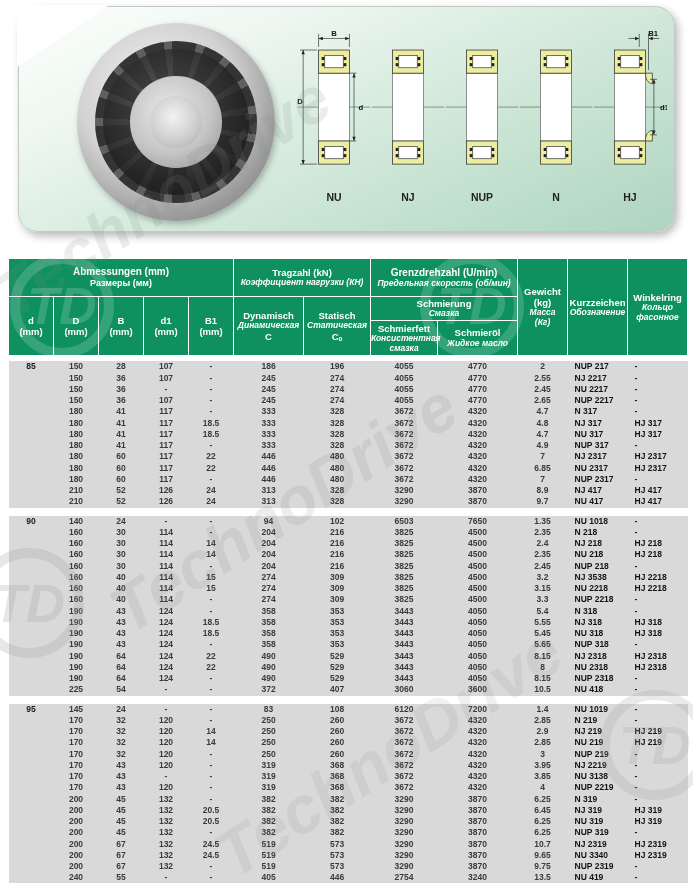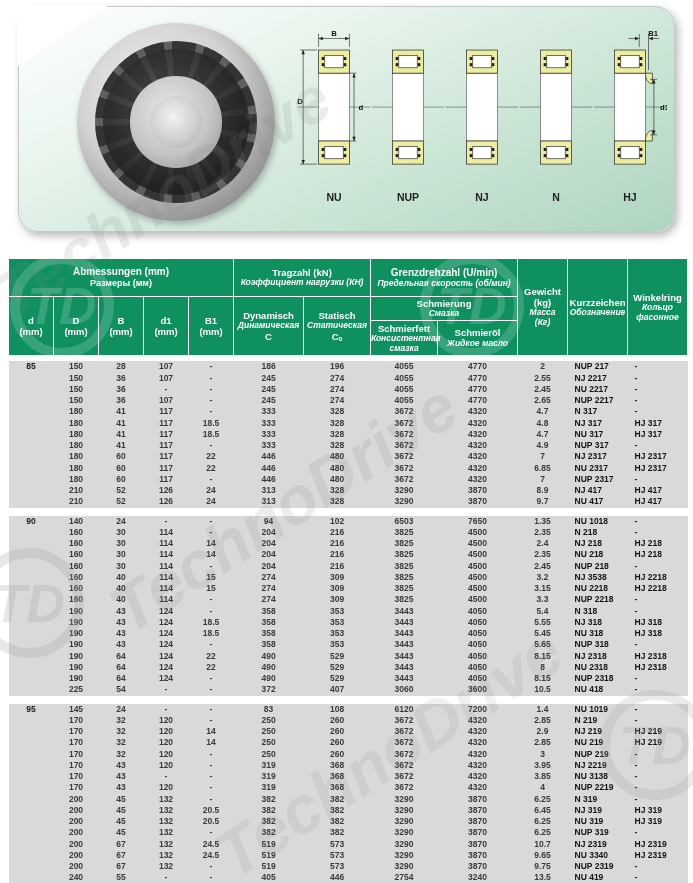--- a/index.html
+++ b/index.html
@@ -131,40 +131,40 @@
             <rect class="dk" x="44.5" y="19" width="3.5" height="4"></rect>
 <rect class="dk" x="16" y="27" width="3.5" height="4"></rect>
             <rect class="dk" x="44.5" y="27" width="3.5" height="4"></rect>
             <rect class="sec" x="12" y="128" width="40" height="30"></rect>
 <rect class="roller" x="20" y="135" width="24" height="16"></rect>
 <rect class="dk" x="16" y="137" width="3.5" height="4"></rect>
             <rect class="dk" x="44.5" y="137" width="3.5" height="4"></rect>
 <rect class="dk" x="16" y="145" width="3.5" height="4"></rect>
             <rect class="dk" x="44.5" y="145" width="3.5" height="4"></rect>
           </svg>
-          <figcaption class="diag-label">NUP</figcaption>
+          <figcaption class="diag-label">NJ</figcaption>
         </figure>
         <figure class="diag">
           <svg viewBox="-16 -15 96 190" style="width:74px;height:170px">
             <line class="cl" x1="-15" y1="84" x2="79" y2="84"></line>
             <rect class="mid" x="12" y="40" width="40" height="88"></rect>
             <rect class="sec" x="12" y="10" width="40" height="30"></rect>
 <rect class="roller" x="20" y="17" width="24" height="16"></rect>
 <rect class="dk" x="16" y="19" width="3.5" height="4"></rect>
             <rect class="dk" x="44.5" y="19" width="3.5" height="4"></rect>
 <rect class="dk" x="16" y="27" width="3.5" height="4"></rect>
             <rect class="dk" x="44.5" y="27" width="3.5" height="4"></rect>
             <rect class="sec" x="12" y="128" width="40" height="30"></rect>
 <rect class="roller" x="20" y="135" width="24" height="16"></rect>
 <rect class="dk" x="16" y="137" width="3.5" height="4"></rect>
             <rect class="dk" x="44.5" y="137" width="3.5" height="4"></rect>
 <rect class="dk" x="16" y="145" width="3.5" height="4"></rect>
             <rect class="dk" x="44.5" y="145" width="3.5" height="4"></rect>
           </svg>
-          <figcaption class="diag-label">NJ</figcaption>
+          <figcaption class="diag-label">NUP</figcaption>
         </figure>
         <figure class="diag">
           <svg viewBox="-16 -15 96 190" style="width:74px;height:170px">
             <line class="cl" x1="-15" y1="84" x2="79" y2="84"></line>
             <rect class="mid" x="12" y="40" width="40" height="88"></rect>
             <rect class="sec" x="12" y="10" width="40" height="30"></rect>
 <rect class="roller" x="20" y="17" width="24" height="16"></rect>
 <rect class="dk" x="16" y="19" width="3.5" height="4"></rect>
             <rect class="dk" x="44.5" y="19" width="3.5" height="4"></rect>
 <rect class="dk" x="16" y="27" width="3.5" height="4"></rect>

